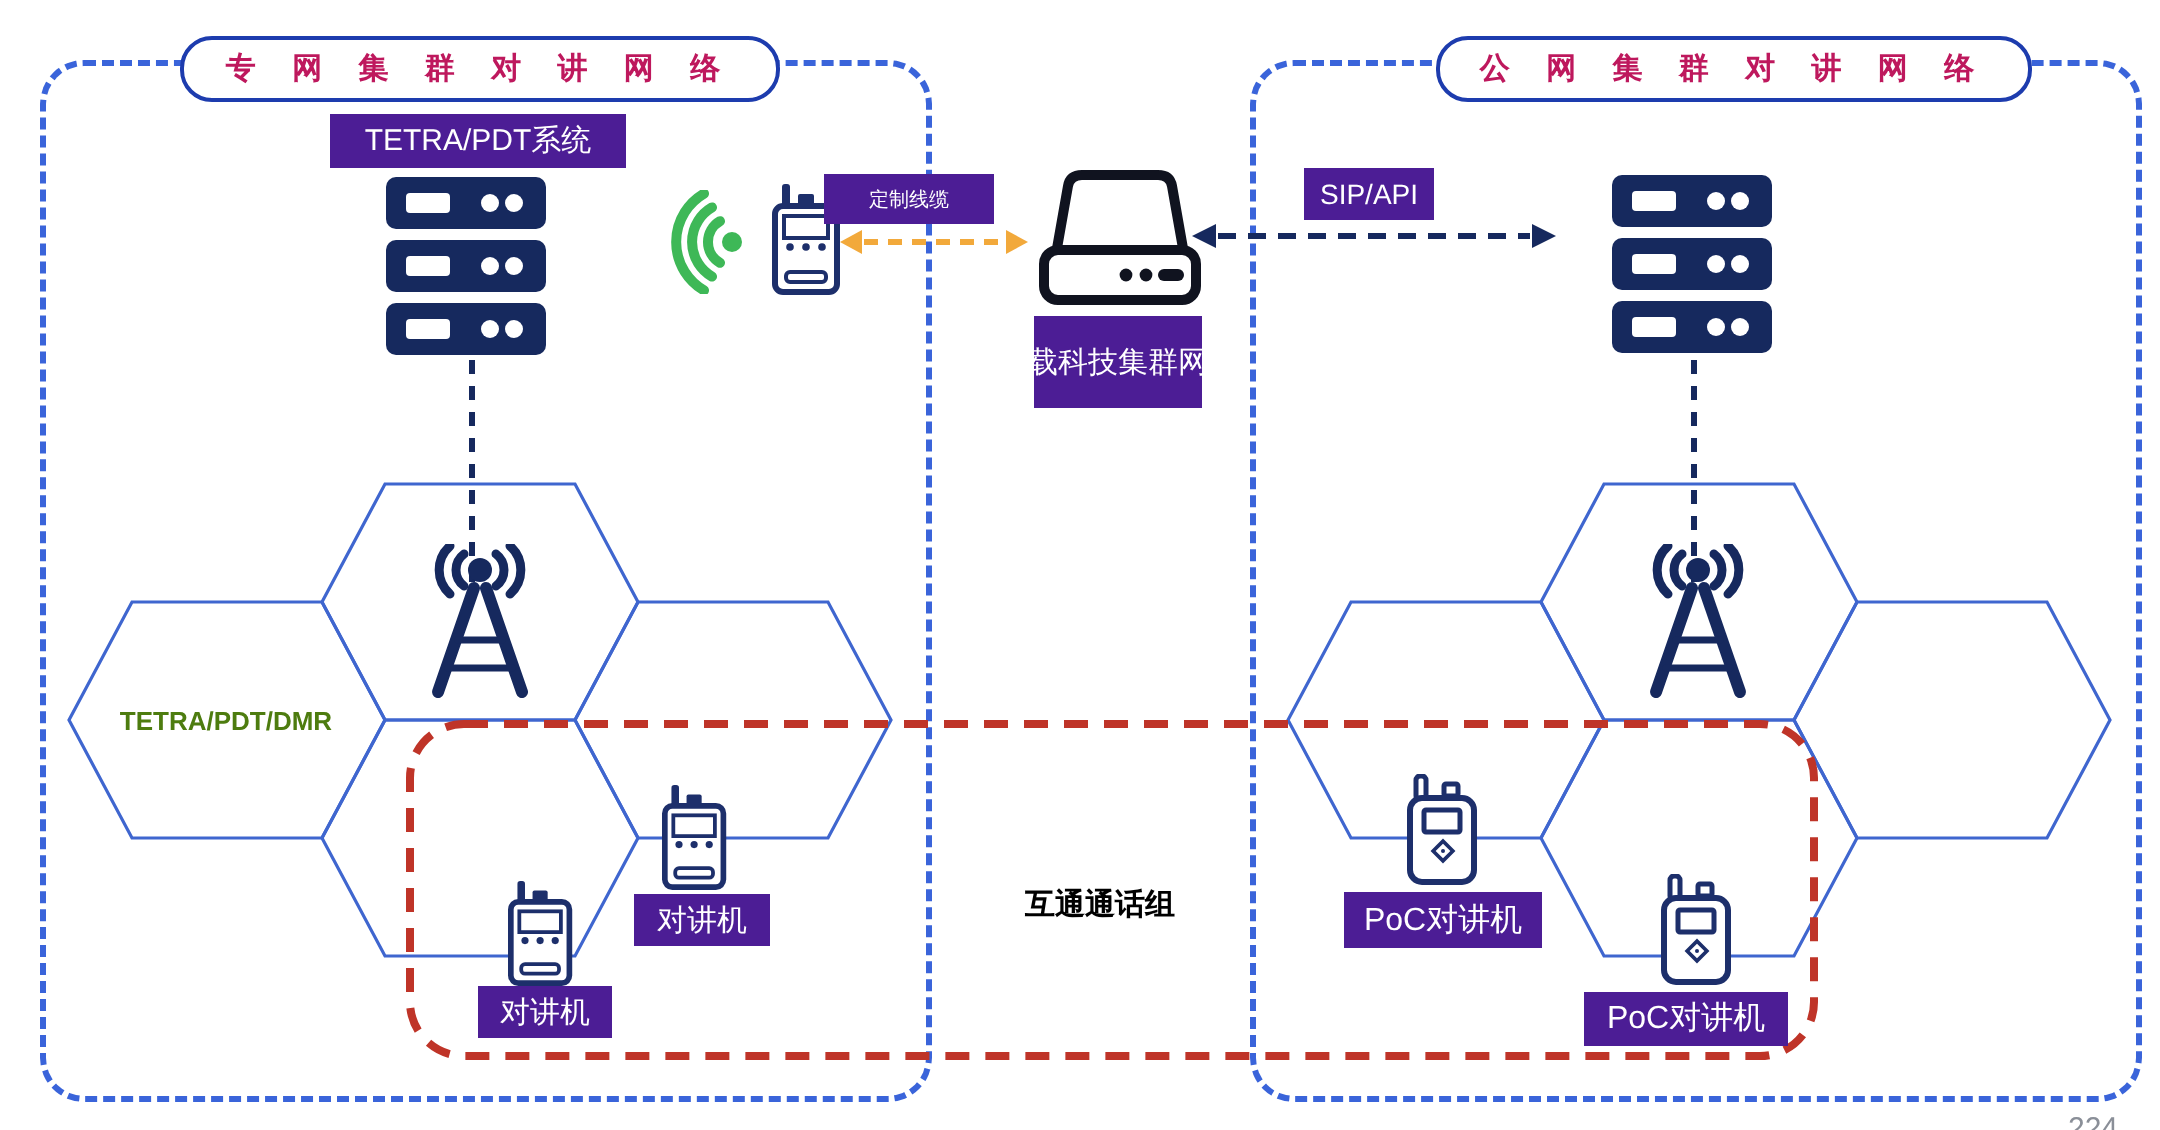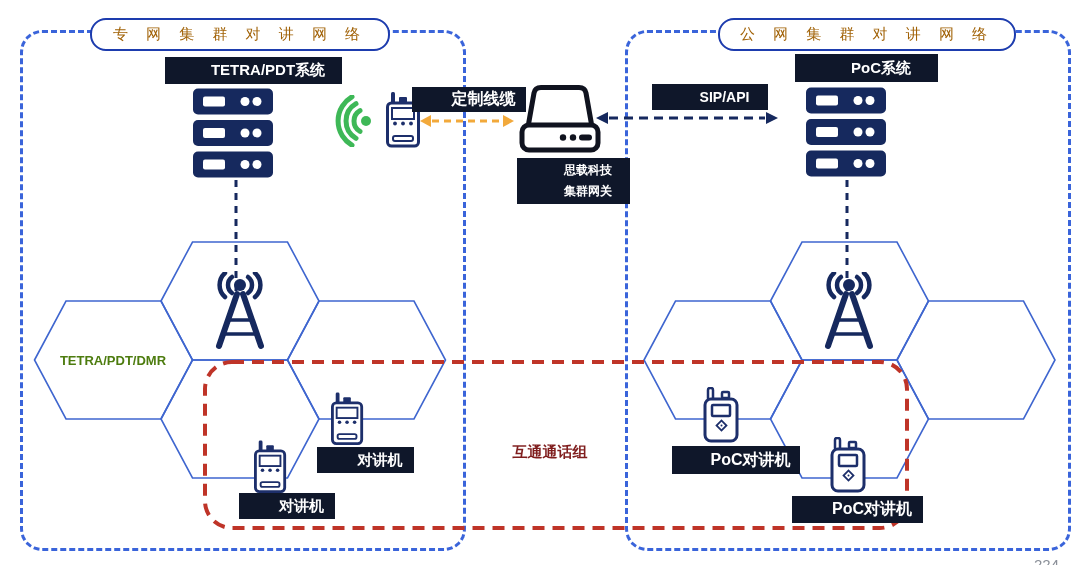--- a/index.html
+++ b/index.html
@@ -4,44 +4,44 @@
 <style>
   html,body{margin:0;padding:0;background:#fff;}
   body{font-family:"Liberation Sans", sans-serif;}
   #canvas{position:relative;width:1080px;height:565px;background:#ffffff;overflow:hidden;}
 
   .container-box{position:absolute;border:3.5px dashed #3a64da;border-radius:22px;background:transparent;}
   #private-box{left:20px;top:30px;width:440px;height:515px;}
   #public-box{left:625px;top:30px;width:440px;height:515px;}
 
   .title-pill{position:absolute;background:#ffffff;border:2.5px solid #1d3cae;border-radius:16px;
-    display:flex;align-items:center;justify-content:center;color:#a16207;font-weight:normal;
+    display:flex;align-items:center;justify-content:center;color:#be185d;font-weight:bold;
     font-size:15px;letter-spacing:7px;white-space:nowrap;z-index:6;}
   #private-pill{left:90px;top:18px;width:296px;height:29px;}
   #public-pill{left:718px;top:18px;width:294px;height:29px;text-align:center;}
 
-  .chip{position:absolute;background:#0f172a;color:#ffffff;font-weight:bold;
-    display:flex;align-items:center;justify-content:center;white-space:nowrap;z-index:5;padding-left:29px;}
+  .chip{position:absolute;background:#4c1d95;color:#ffffff;font-weight:normal;
+    display:flex;align-items:center;justify-content:center;white-space:nowrap;z-index:5;}
   #chip-tetra-system{left:165px;top:57px;width:148px;height:27px;font-size:15px;}
   #chip-radio-mobile{left:346px;top:151px;width:100px;height:28px;font-size:16px;}
-  #chip-custom-cable{left:412px;top:87px;width:85px;height:25px;font-size:16px;}
-  #chip-gateway{left:517px;top:158px;width:84px;height:46px;font-size:12px;flex-direction:column;line-height:21px;}
-  #chip-sip-api{left:652px;top:84px;width:87px;height:26px;font-size:14px;}
+  #chip-custom-cable{left:412px;top:87px;width:85px;height:25px;font-size:10px;}
+  #chip-gateway{left:517px;top:158px;width:84px;height:46px;font-size:15px;flex-direction:row;line-height:21px;}
+  #chip-sip-api{left:652px;top:84px;width:65px;height:26px;font-size:14px;}
   #chip-poc-system{left:795px;top:54px;width:114px;height:28px;font-size:15px;}
   #chip-handset-a{left:317px;top:447px;width:68px;height:26px;font-size:15px;}
   #chip-handset-b{left:239px;top:493px;width:67px;height:26px;font-size:15px;}
   #chip-poc-handset-a{left:672px;top:446px;width:99px;height:28px;font-size:16px;}
   #chip-poc-handset-b{left:792px;top:496px;width:102px;height:27px;font-size:16px;}
 
   .hex-label{position:absolute;color:#4d7c0f;font-weight:bold;text-align:center;z-index:3;}
   #label-tetra-dmr{left:34px;top:353px;width:158px;font-size:13px;}
   #label-4g-poc{left:896px;top:352px;width:160px;font-size:14px;}
 
   #talk-group-label{position:absolute;left:498px;top:443px;width:104px;text-align:center;
-    color:#7f1d1d;font-weight:bold;font-size:15px;z-index:5;}
+    color:#000000;font-weight:bold;font-size:15px;z-index:5;}
 
   #page-number{position:absolute;left:1034px;top:536px;color:#8a8f98;font-size:15px;z-index:7;margin-top:20px;}
 
   .icon{position:absolute;z-index:4;}
   #bg-svg{position:absolute;left:0;top:0;z-index:2;}
 </style>
 </head>
 <body>
 
 <div id="canvas">
@@ -82,21 +82,20 @@
   <div id="private-pill" class="title-pill">专 网 集 群 对 讲 网 络</div>
   <div id="public-pill" class="title-pill">公 网 集 群 对 讲 网 络</div>
 
   <div id="chip-tetra-system" class="chip">TETRA/PDT系统</div>
   <div id="chip-custom-cable" class="chip">定制线缆</div>
   <div id="chip-gateway" class="chip">
     <div>思载科技</div>
     <div>集群网关</div>
   </div>
   <div id="chip-sip-api" class="chip">SIP/API</div>
-  <div id="chip-poc-system" class="chip">PoC系统</div>
   <div id="chip-handset-a" class="chip">对讲机</div>
   <div id="chip-handset-b" class="chip">对讲机</div>
   <div id="chip-poc-handset-a" class="chip">PoC对讲机</div>
   <div id="chip-poc-handset-b" class="chip">PoC对讲机</div>
 
   <div id="label-tetra-dmr" class="hex-label">TETRA/PDT/DMR</div>
 
   <div id="talk-group-label">互通通话组</div>
 
   <div id="page-number">224</div>

